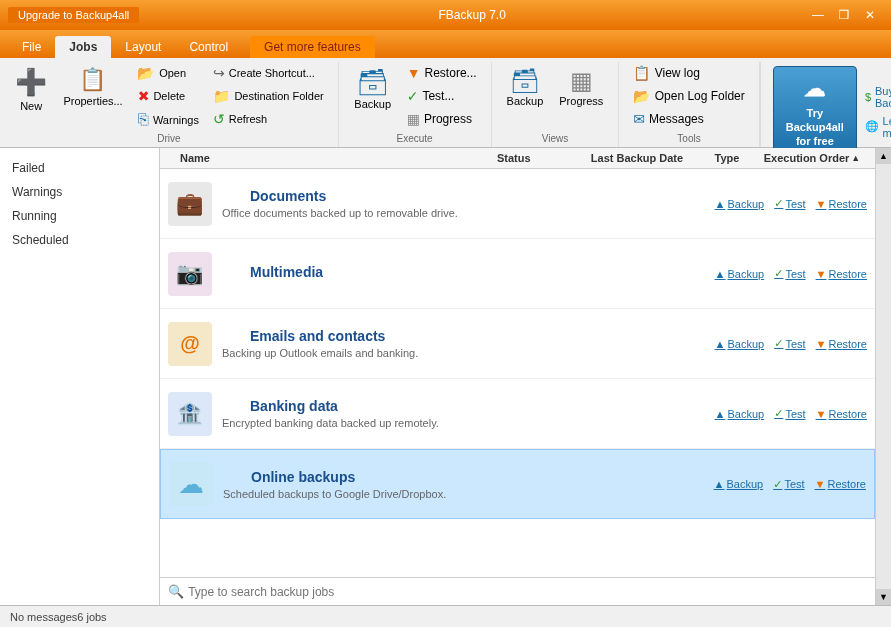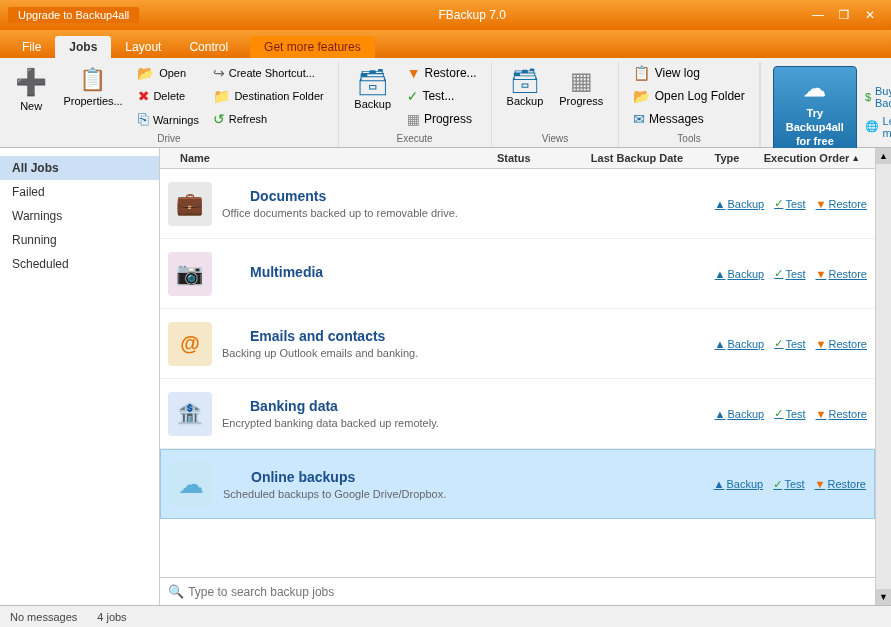--- a/index.html
+++ b/index.html
@@ -130,21 +130,21 @@
     }
     #search-bar input {
       border: none; outline: none; width: 100%; font-size: 12px; color: #666;
     }
     .search-icon-wrap { color: #999; margin-right: 4px; font-size: 13px; }
 
     
     #status-bar {
       height: 22px; background: #f0f0f0; border-top: 1px solid #bbb;
       display: flex; align-items: center; padding: 0 10px; font-size: 11px;
-      color: #444; gap: 20px;
+      color: #444; 
     }
 
     
     #right-scrollbar { width: 16px; background: #f0f0f0; border-left: 1px solid #ccc; display: flex; flex-direction: column; }
     #right-scrollbar-up, #right-scrollbar-dn { height: 16px; background: #d0d0d0; display: flex; align-items: center; justify-content: center; font-size: 9px; cursor: pointer; }
     #right-scrollbar-track { flex: 1; background: #e8e8e8; }
 
     
     .icon-documents { background: #e8e8e8; }
     .icon-multimedia { background: #f0e0ee; }
@@ -305,21 +305,20 @@
         </div>
       </div>
     </div>
     <div style="font-size:10px;color:#666;text-align:center;">Upgrade to Backup4all</div>
   </div>
 </div>
 
 <div id="main">
 
   <div id="sidebar">
-    <div class="sidebar-item active">All Jobs</div>
     <div class="sidebar-item">Failed</div>
     <div class="sidebar-item">Warnings</div>
     <div class="sidebar-item">Running</div>
     <div class="sidebar-item">Scheduled</div>
   </div>
 
   <div id="content">
 
     <div id="table-header">
       <div class="col-name">Name</div>
@@ -465,14 +464,14 @@
   <div id="right-scrollbar">
     <div id="right-scrollbar-up">▲</div>
     <div id="right-scrollbar-track"></div>
     <div id="right-scrollbar-dn">▼</div>
   </div>
 
 </div>
 
 <div id="status-bar">
   <span>No messages</span>
-  <span>4 jobs</span>
+  <span>6 jobs</span>
 </div>
 
 </body></html>

